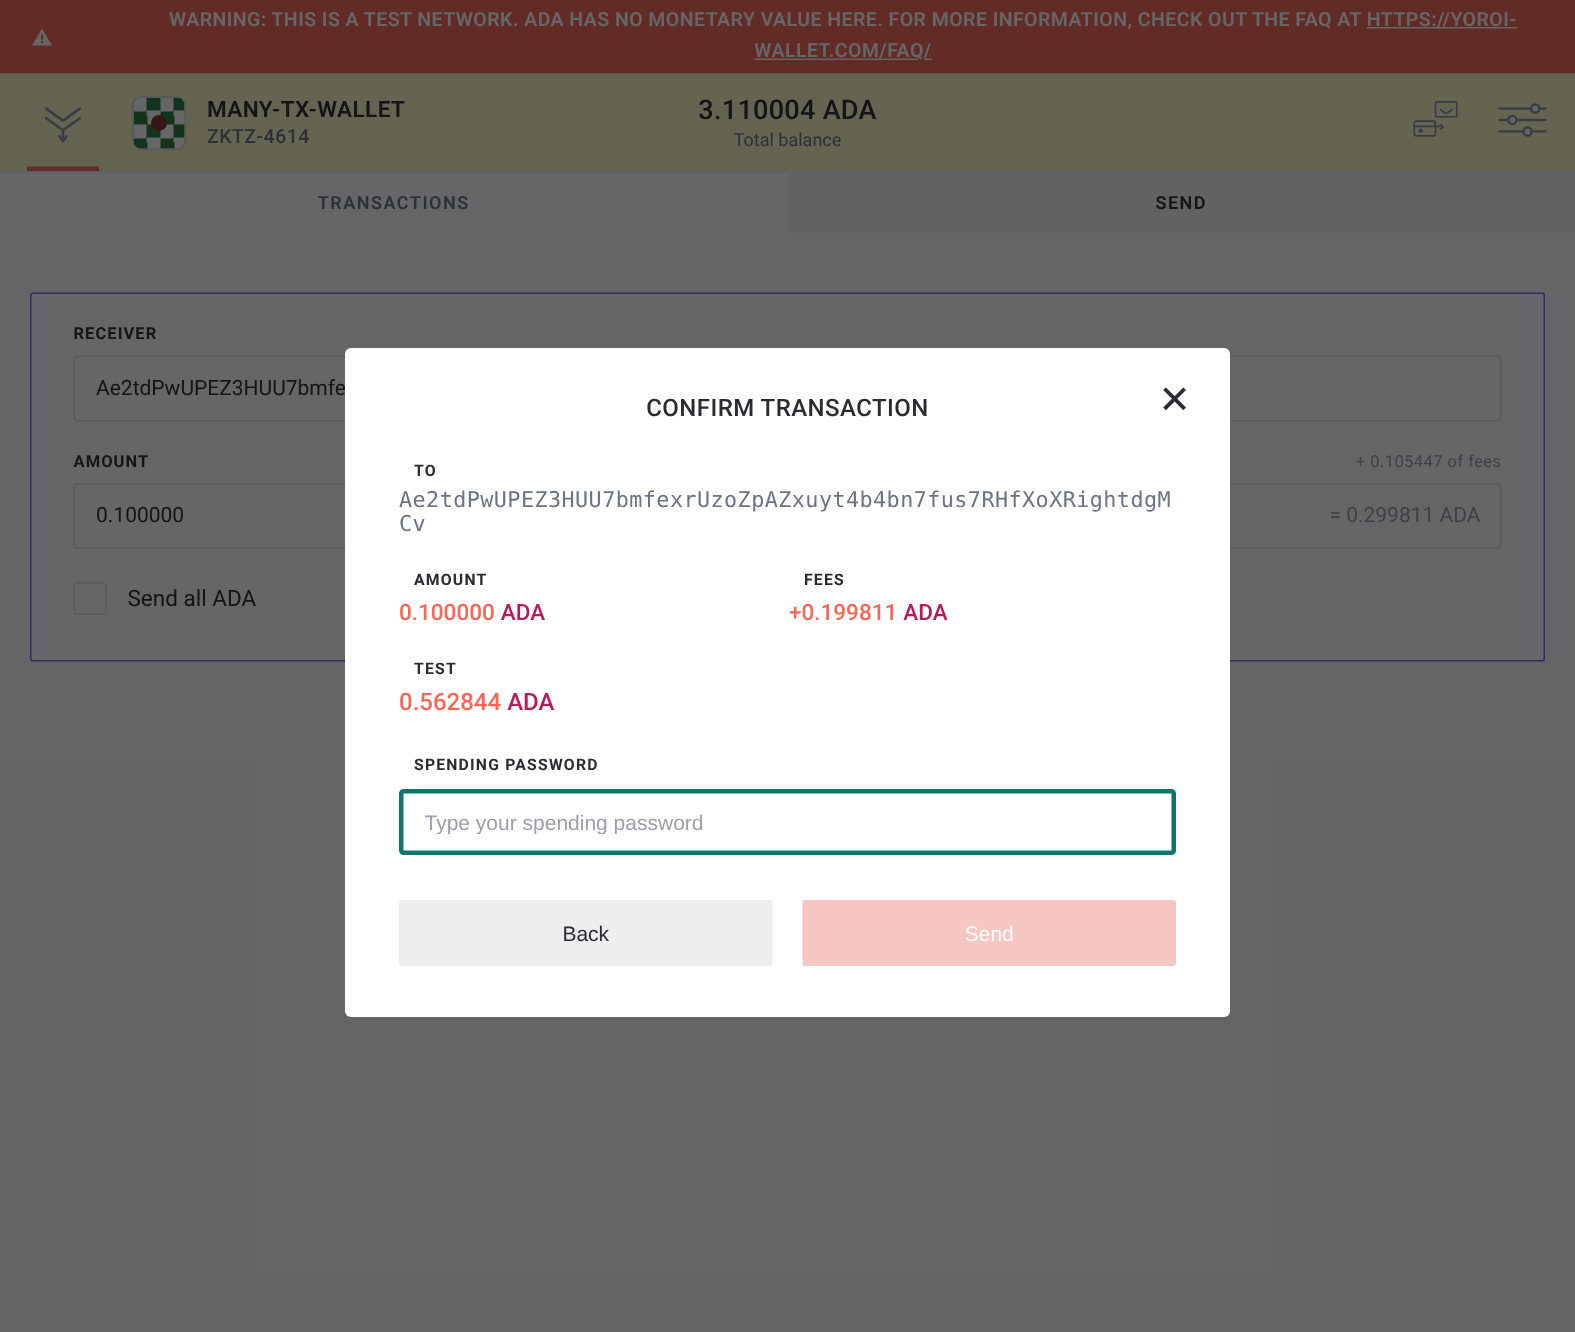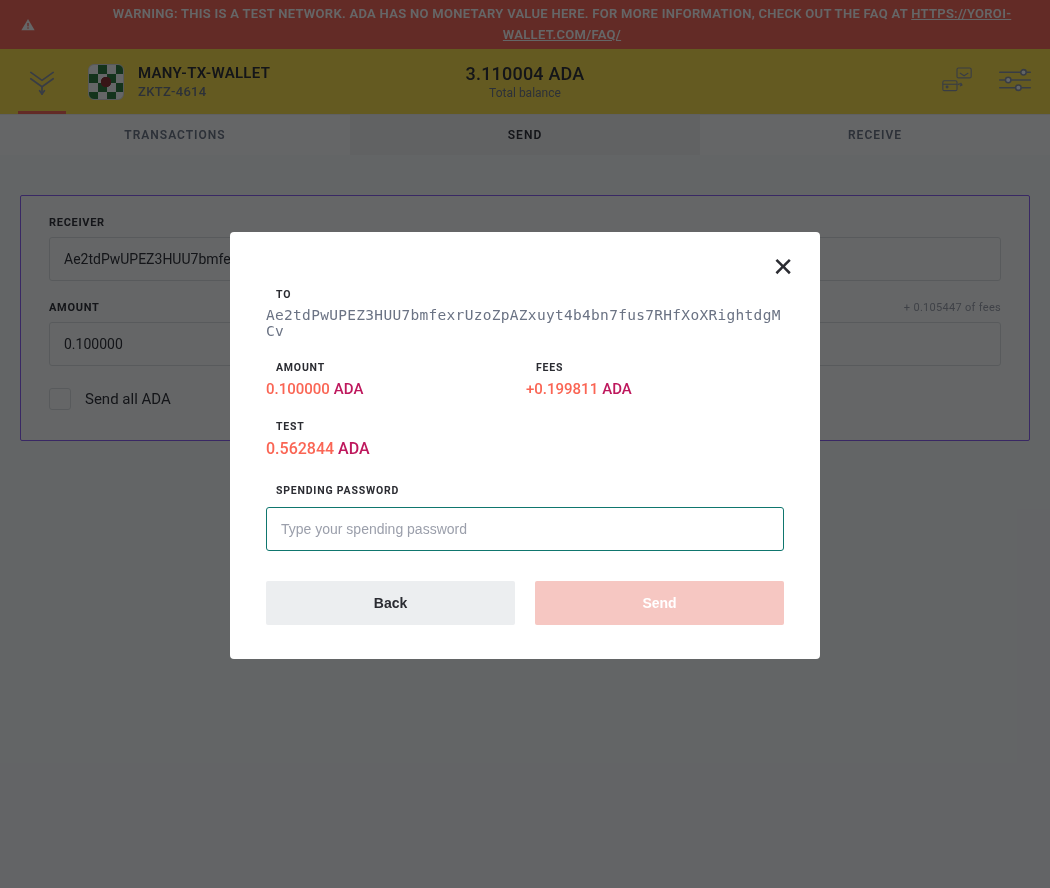--- a/index.html
+++ b/index.html
@@ -4,21 +4,21 @@
 <style>
   * { box-sizing: border-box; margin: 0; padding: 0; }
   html, body { width: 1050px; height: 888px; font-family: -apple-system, BlinkMacSystemFont, "Segoe UI", Roboto, sans-serif; background: #fafbfc; overflow: hidden; }
 
   
   .warning-bar { width: 100%; height: 49px; background: #FA6554; color: #fff; display: flex; align-items: center; justify-content: center; font-size: 13px; font-weight: 600; letter-spacing: 0.3px; text-align: center; padding: 7px 20px; line-height: 1.6; gap: 48px; }
   .warning-bar .warn-icon { margin-right: 10px; display: inline-flex; }
   .warning-bar .warn-link { text-decoration: underline; color: #fff; }
 
   
-  .header { width: 100%; height: 65px; background: #fde047; display: flex; align-items: center; padding: 0 18px; position: relative; }
+  .header { width: 100%; height: 65px; background: #fef9c3; display: flex; align-items: center; padding: 0 18px; position: relative; }
   .logo-wrap { width: 48px; display: flex; align-items: center; justify-content: center; position: relative; }
   .logo-wrap svg { width: 32px; height: 32px; }
   .logo-underline { position: absolute; bottom: -16px; left: 0; width: 48px; height: 3px; background: #FA6554; }
   .wallet-icon { width: 36px; height: 36px; border-radius: 6px; margin-left: 22px; display: inline-block;
     background:
       radial-gradient(circle at 50% 50%, #8a2e2e 0 5px, transparent 5.5px),
       repeating-conic-gradient(#2a7a3a 0 25%, #ffffff 0 50%);
     background-size: 100% 100%, 18px 18px;
     border: 1px solid #dcdcdc;
   }
@@ -57,24 +57,24 @@
   .modal-title { text-align: center; font-size: 16px; font-weight: 500; letter-spacing: 0.3px; color: #2B2C32; }
   .close-btn { position: absolute; top: 22px; right: 26px; font-size: 26px; color: #2B2C32; cursor: pointer; line-height: 1; }
   .m-section { margin-top: 22px; }
   .m-lbl { font-size: 10.5px; font-weight: 700; letter-spacing: 0.8px; color: #2B2C32; }
   .m-addr { font-family: ui-monospace, Menlo, monospace; font-size: 14.5px; color: #6B7384; margin-top: 6px; word-break: break-all; letter-spacing: 0.3px;}
   .m-row { display: flex; gap: 60px; margin-top: 22px; }
   .m-col { flex: 0 0 auto; min-width: 200px; }
   .m-val { font-size: 15px; font-weight: 500; margin-top: 6px; }
   .m-val .num { color: #FA6554; }
   .m-val .cur { color: #be185d; margin-left: 4px;}
-  .m-input { width: 100%; height: 44px; border: 1px solid #0f766e; border-radius: 3px; padding: 0 14px; font-size: 14px; margin-top: 10px;}
+  .m-input { width: 100%; height: 44px; border: 3px solid #0f766e; border-radius: 3px; padding: 0 14px; font-size: 14px; margin-top: 10px;}
   .m-input::placeholder { color: #9b9fab;}
   .m-buttons { display: flex; gap: 20px; margin-top: 30px;}
-  .m-btn { flex:1; height: 44px; border: none; border-radius: 2px; font-size: 14px; font-weight: 700; cursor: pointer;}
+  .m-btn { flex:1; height: 44px; border: none; border-radius: 2px; font-size: 14px; font-weight: 400; cursor: pointer;}
   .m-btn.back { background: #eceef0; color: #2B2C32;}
   .m-btn.send { background: #F6C7C2; color: #ffffff;}
 </style>
 </head>
 <body>
 
 <div class="warning-bar">
   <span class="warn-icon">
     <svg width="16" height="16" viewBox="0 0 24 24" fill="none">
         <path d="M12 3 L22 20 H2 Z" fill="#ffffff"></path>
@@ -134,47 +134,48 @@
             <circle cx="24" cy="24" r="3.2" fill="#fafbfc"></circle>
       </g>
         </svg>
     </span>
   </div>
 </div>
 
 <div class="subnav">
   <div class="tab">TRANSACTIONS</div>
   <div class="tab active">SEND</div>
-  <div class="tab">RECEIVE</div>
 </div>
 
 <div class="page">
   <div class="card">
     <div class="lbl">RECEIVER</div>
     <input class="field-input" value="Ae2tdPwUPEZ3HUU7bmfe" style="">
 
     <div class="amount-row">
       <div class="amount-head">
         <div class="lbl" style="margin-bottom:0">AMOUNT</div>
         <div class="fees-hint">+ 0.105447 of fees</div>
       </div>
       <div class="amount-wrap">
         <input class="field-input" value="0.100000" style="">
+        <div class="amount-total">= 0.299811 ADA</div>
       </div>
     </div>
 
     <div class="checkbox-row">
       <span class="chk"></span>
       <span class="chk-label">Send all ADA</span>
     </div>
   </div>
 </div>
 
 <div class="overlay">
   <div class="modal">
+    <div class="modal-title">CONFIRM TRANSACTION</div>
     <span class="close-btn">✕</span>
 
     <div class="m-section" style="margin-top:26px;">
       <div class="m-lbl" style="padding-left:10px;">TO</div>
       <div class="m-addr">Ae2tdPwUPEZ3HUU7bmfexrUzoZpAZxuyt4b4bn7fus7RHfXoXRightdgMCv</div>
     </div>
 
     <div class="m-row">
       <div class="m-col">
         <div class="m-lbl" style="padding-left:10px;">AMOUNT</div>

